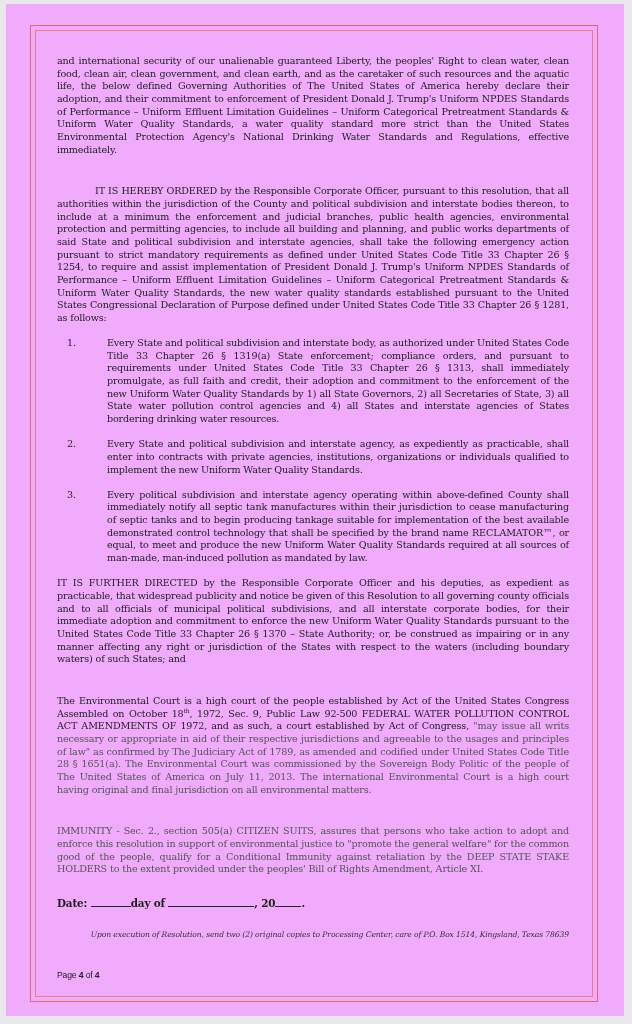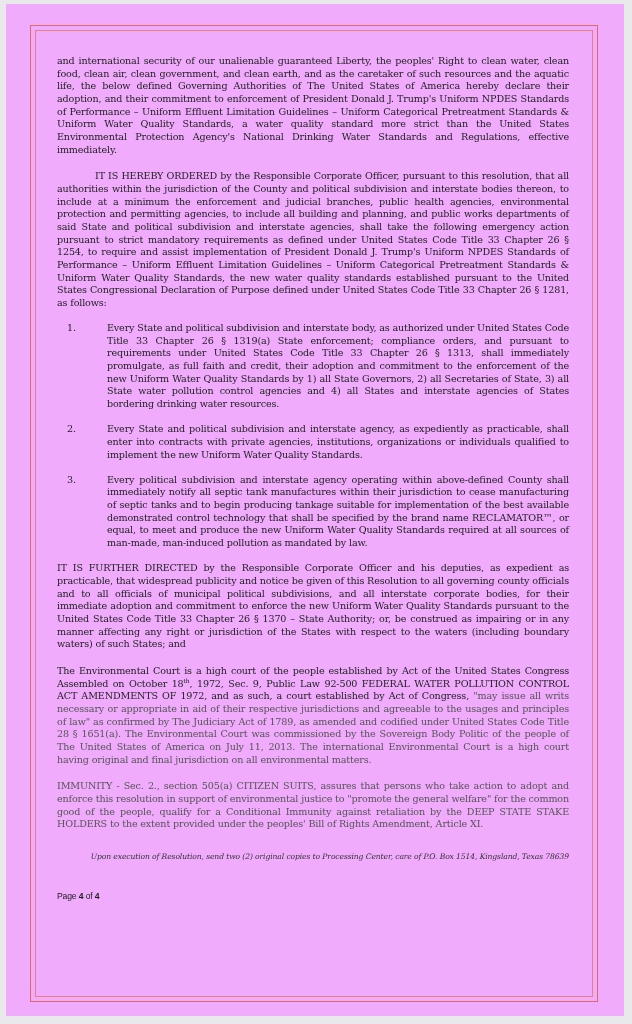--- a/index.html
+++ b/index.html
@@ -20,21 +20,21 @@
     position: absolute; left: 29px; top: 26px; width: 556px; height: 965px;
     border: 1px solid #e88080;
   }
   .content {
     position: absolute; left: 51px; top: 51px; width: 512px;
     color: #1e1e1e;
     font-size: 9.6px; line-height: 12.65px;
     letter-spacing: -0.15px;
   }
   p { margin: 0; text-align: justify; }
-  .p-gap { margin-top: 14px; }
+  .p-gap { margin-top: 29px; }
   .indent { text-indent: 38px; }
   .list { margin-top: 12.6px; }
   .list-item { display: flex; margin: 0 0 12.6px 0; }
   .list-num { width: 50px; padding-left: 10px; box-sizing: border-box; flex: none; }
   .list-text { flex: 1; text-align: justify; padding-right: 0; }
   .gray { color: #555; }
   .date-line { margin-top: 20px; font-weight: bold; font-size: 10.4px; }
   .blank { display: inline-block; border-bottom: 1px solid #222; height: 10px; vertical-align: baseline; }
   .officer-line { margin-top: 14px; padding-left: 72px; font-weight: bold; font-size: 10.4px; }
   .footer-note { margin-top: 20px; text-align: right; font-style: italic; font-size: 7.6px; color: #333; letter-spacing: -0.1px; }
@@ -71,20 +71,25 @@
         <span class="list-text">Every political subdivision and interstate agency operating within above-defined County shall immediately notify all septic tank manufactures within their jurisdiction to cease manufacturing of septic tanks and to begin producing tankage suitable for implementation of the best available demonstrated control technology that shall be specified by the brand name RECLAMATOR™, or equal, to meet and produce the new Uniform Water Quality Standards required at all sources of man-made, man-induced pollution as mandated by law.</span>
       </div>
     </div>
 
     <p>IT IS FURTHER DIRECTED by the Responsible Corporate Officer and his deputies, as expedient as practicable, that widespread publicity and notice be given of this Resolution to all governing county officials and to all officials of municipal political subdivisions, and all interstate corporate bodies, for their immediate adoption and commitment to enforce the new Uniform Water Quality Standards pursuant to the United States Code Title 33 Chapter 26 § 1370 – State Authority; or, be construed as impairing or in any manner affecting any right or jurisdiction of the States with respect to the waters (including boundary waters) of such States; and</p>
 
     <p class="p-gap"><span>The Environmental Court is a high court of the people established by Act of the United States Congress Assembled on October 18</span><sup>th</sup><span>, 1972, Sec. 9, Public Law 92-500 FEDERAL WATER POLLUTION CONTROL ACT AMENDMENTS OF 1972, and as such, a court established by Act of Congress, </span><span class="gray">"may issue all writs necessary or appropriate in aid of their respective jurisdictions and agreeable to the usages and principles of law" as confirmed by The Judiciary Act of 1789, as amended and codified under United States Code Title 28 § 1651(a).  The Environmental Court was commissioned by the Sovereign Body Politic of the people of The United States of America on July 11, 2013. The international Environmental Court is a high court having original and final jurisdiction on all environmental matters.</span></p>
 
     <p class="p-gap gray">IMMUNITY - Sec. 2., section 505(a) CITIZEN SUITS, assures that persons who take action to adopt and enforce this resolution in support of environmental justice to "promote the general welfare" for the common good of the people, qualify for a Conditional Immunity against retaliation by the DEEP STATE STAKE HOLDERS to the extent provided under the peoples' Bill of Rights Amendment, Article XI.</p>
 
+    <div class="date-line">
+      <span>Date:</span>
+      <span class="blank" style="width:40px"></span><span>day of</span>
+      <span class="blank" style="width:86px"></span><span>, 20</span><span class="blank" style="width:26px"></span><span>.</span>
+    </div>
 
 
     <div class="footer-note">Upon execution of Resolution, send two (2) original copies to Processing Center, care of P.O. Box 1514, Kingsland, Texas 78639</div>
 
     <div class="page-num">
       <span>Page</span>
       <b>4</b>
       <span>of</span>
       <b>4</b>
     </div>

